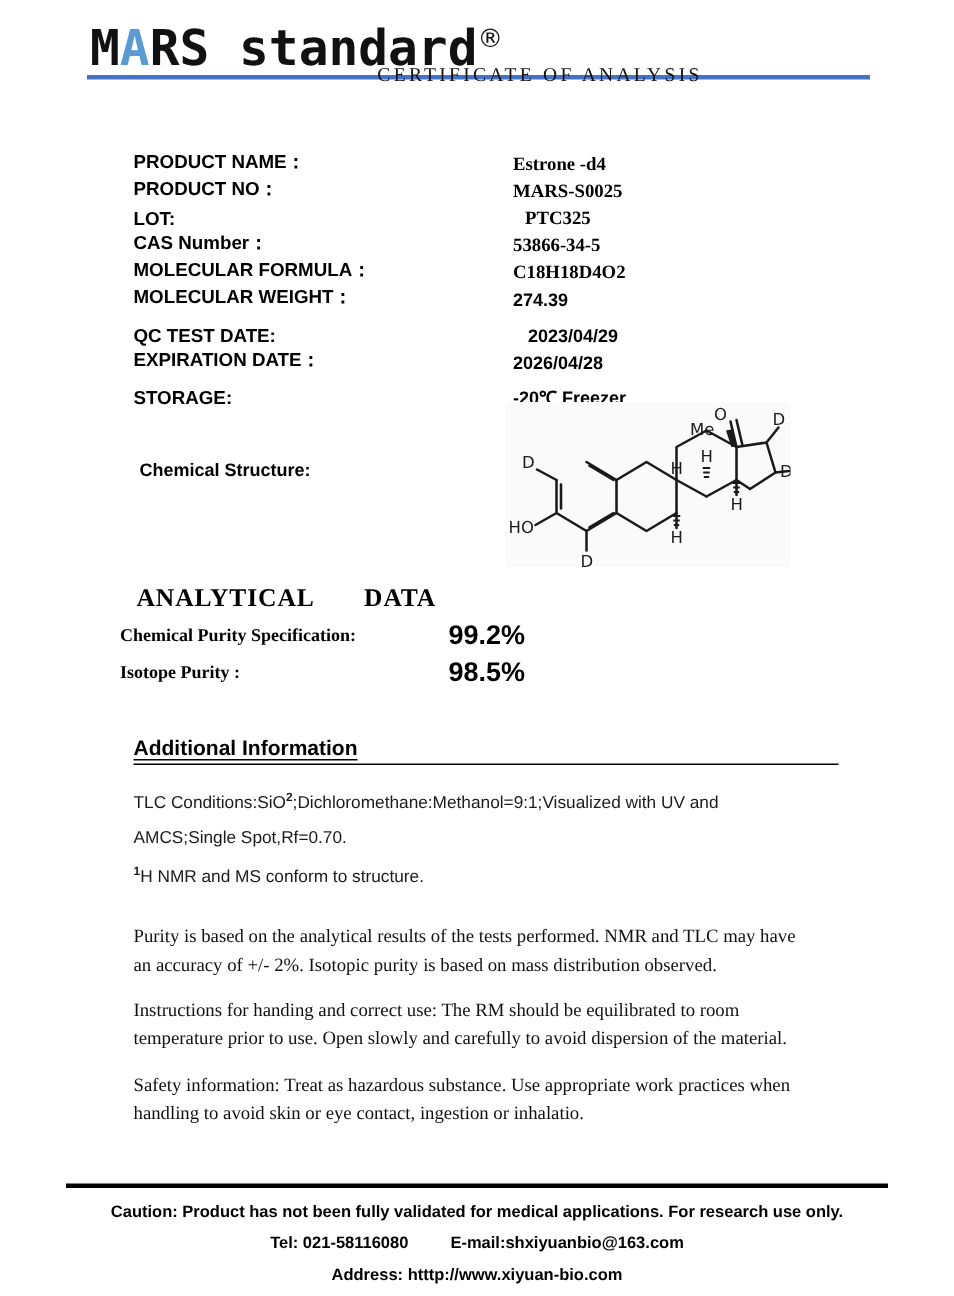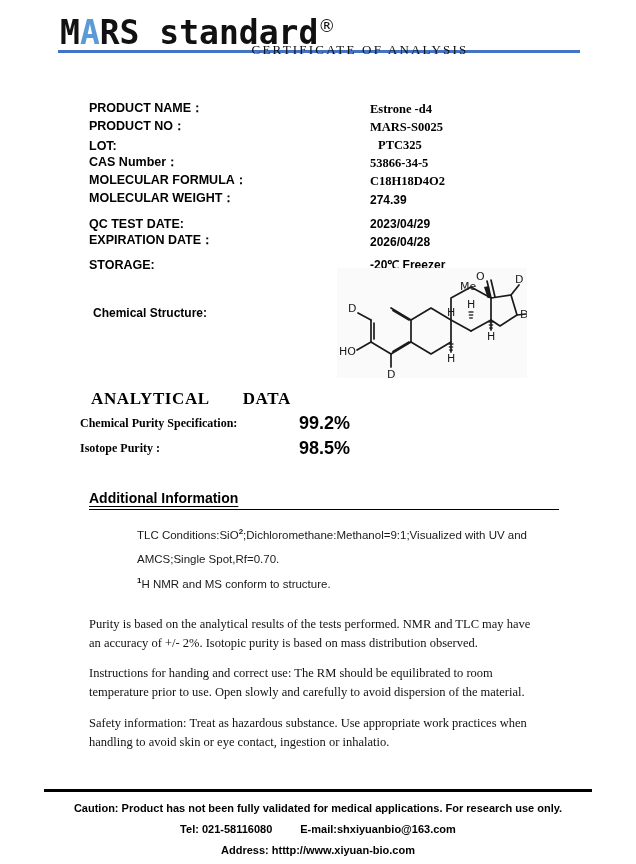--- a/index.html
+++ b/index.html
@@ -78,35 +78,35 @@
     top: 99px;
     width: 470px;
   }
   .info-row {
     display: flex;
     align-items: flex-end;
     height: 18px;
   }
   .info-row.gap-top {
     margin-top: 6px;
+    gap: 10px;
   }
   .info-label {
     width: 253px;
     font-family: "Liberation Sans", sans-serif;
     font-weight: bold;
     font-size: 12.5px;
     color: #000000;
     white-space: nowrap;
   }
   .info-value {
     font-family: "Liberation Serif", serif;
     font-weight: bold;
     font-size: 12.5px;
     white-space: nowrap;
-    margin-left: 28px;
   }
   .info-value.sans {
     font-family: "Liberation Sans", sans-serif;
     font-size: 12px;
   }
   .info-value.indent {
     padding-left: 8px;
   }
 
   .storage-row {
@@ -193,21 +193,20 @@
   }
 
   .body-text {
     position: absolute;
     left: 89px;
     width: 452px;
     font-family: "Liberation Sans", sans-serif;
     font-size: 11.5px;
     line-height: 26px;
     color: #1a1a1a;
-    margin-left: 48px;
   }
   .body-text.t1 { top: 519px; }
   .body-text.t2 { top: 546px; }
   .body-text.t3 { top: 568px; }
 
   .serif-para {
     position: absolute;
     left: 89px;
     width: 452px;
     font-family: "Liberation Serif", serif;

